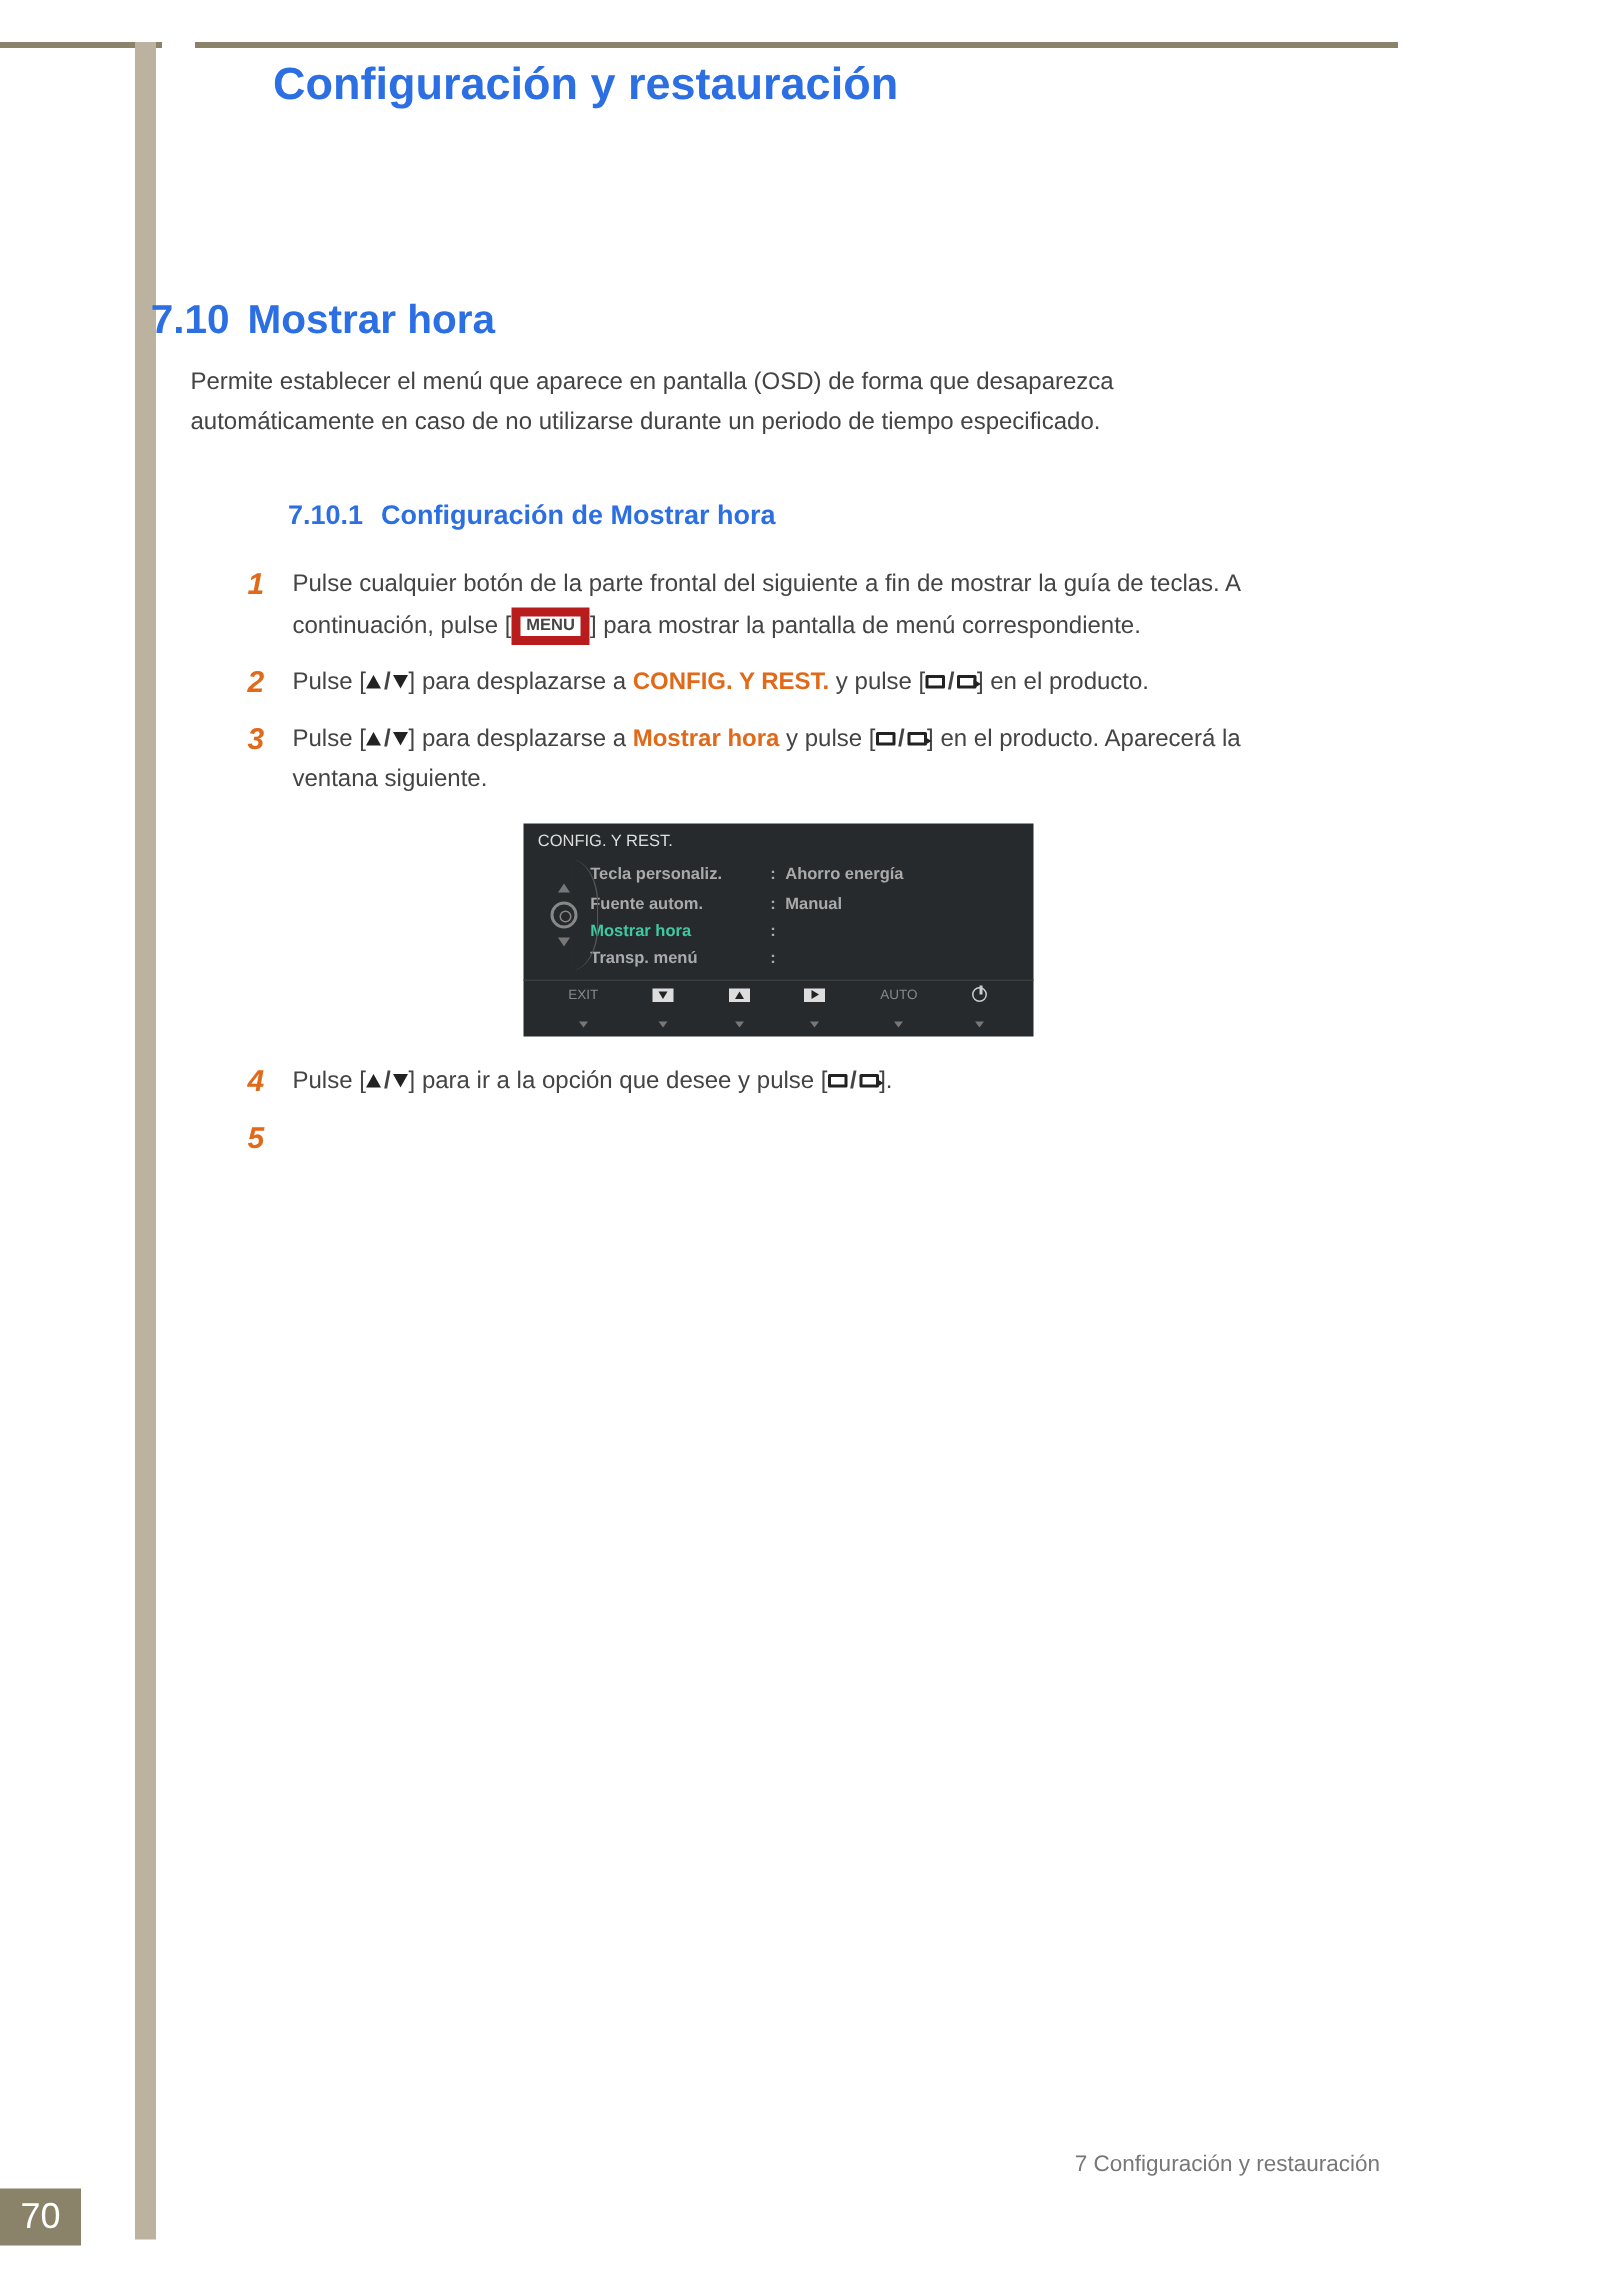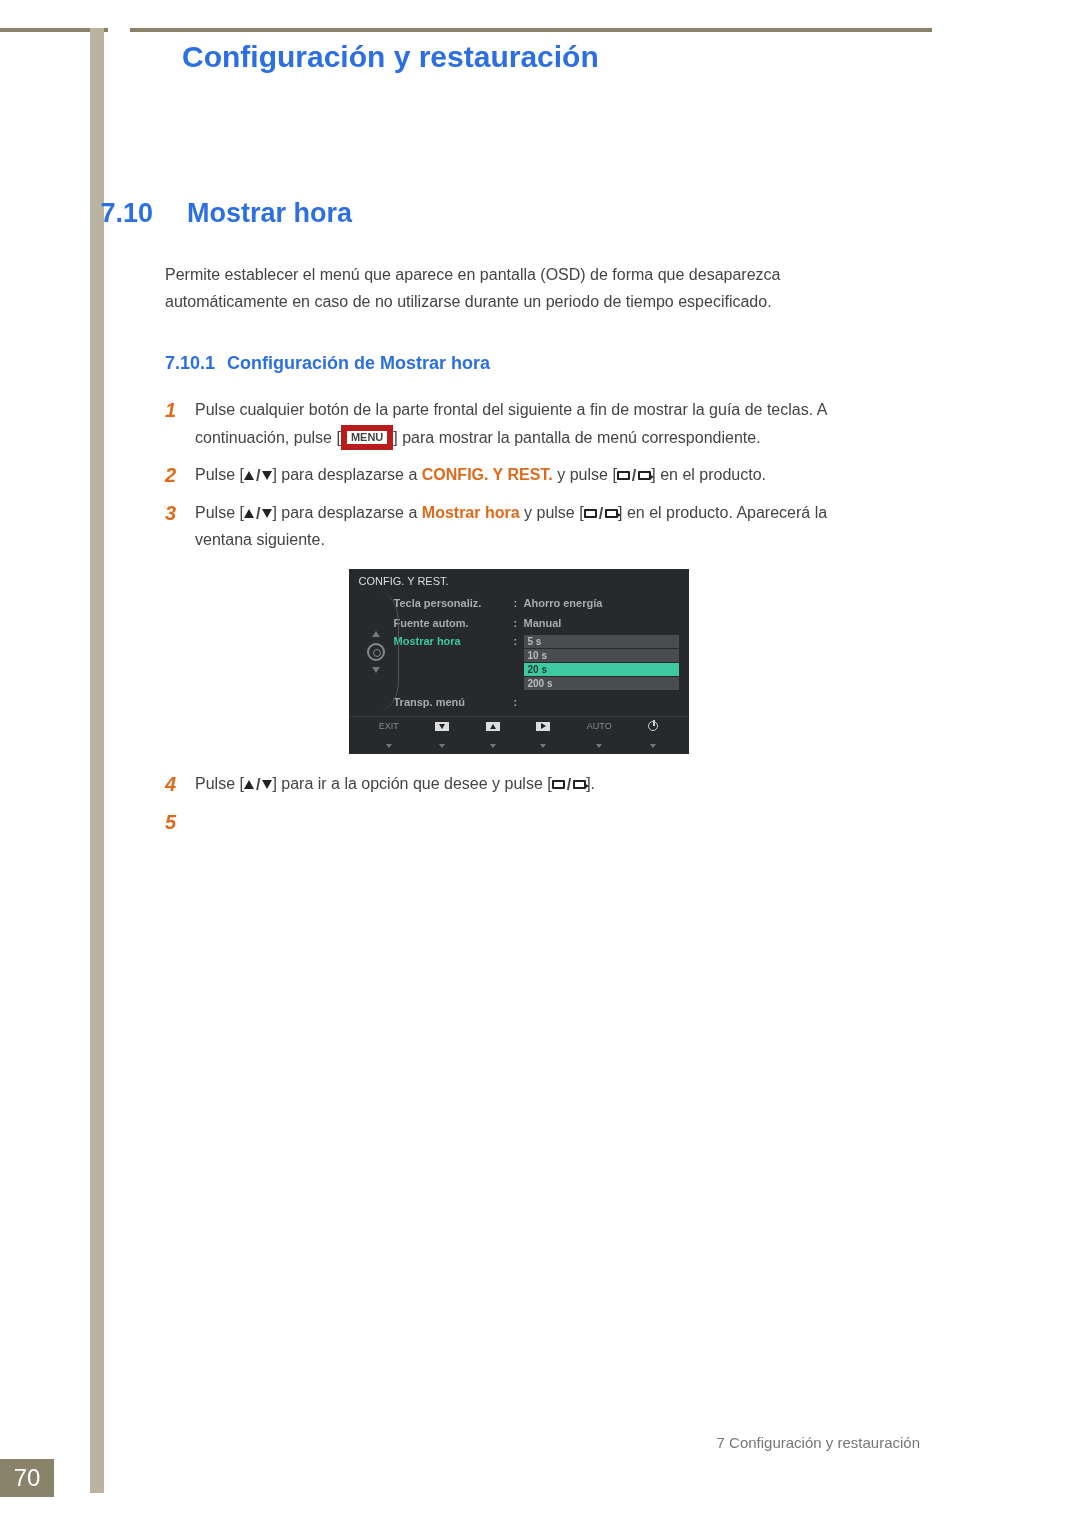--- a/index.html
+++ b/index.html
@@ -52,55 +52,54 @@
   }
   .content {
     position: absolute;
     top: 190px;
     left: 90px;
     right: 60px;
   }
   .section-header {
     display: flex;
     align-items: flex-start;
-    gap: 22px;
-    margin-bottom: 40px;
+    margin-bottom: 20px;
     position: relative;
     top: 8px;
   }
   .section-number {
     font-size: 27px;
     font-weight: bold;
     color: #2b6fe3;
     width: 75px;
     text-align: right;
     position: relative;
     left: -12px;
   }
   .section-title {
     font-size: 27px;
     font-weight: bold;
     color: #2b6fe3;
   }
   .body-text {
-    margin-left: 75px;
+    margin-left: 37px;
     margin-right: 10px;
     font-size: 16px;
     color: #444;
     line-height: 1.7;
   }
   .para {
     margin-bottom: 18px;
   }
   .orange-inline {
     color: #e06a1a;
     font-weight: bold;
   }
   .subsection-header {
-    margin-left: 75px;
+    margin-left: 102px;
     margin-top: 38px;
     margin-bottom: 22px;
     font-size: 18px;
     font-weight: bold;
     color: #2b6fe3;
   }
   .sub-num {
     margin-right: 12px;
   }
   .step {
@@ -429,26 +428,20 @@
               <div class="osd-value">Ahorro energía</div>
             </div>
             <div class="osd-row">
               <div class="osd-label">Fuente autom.</div>
               <div class="osd-colon">:</div>
               <div class="osd-value">Manual</div>
             </div>
             <div class="osd-row" style="align-items:flex-start;height:auto;">
               <div class="osd-label active">Mostrar hora</div>
               <div class="osd-colon">:</div>
-              <div class="osd-options">
-                <div class="osd-opt">5 s</div>
-                <div class="osd-opt">10 s</div>
-                <div class="osd-opt sel">20 s</div>
-                <div class="osd-opt">200 s</div>
-              </div>
             </div>
             <div class="osd-row">
               <div class="osd-label">Transp. menú</div>
               <div class="osd-colon">:</div>
               <div class="osd-value"></div>
             </div>
           </div>
         </div>
         <div class="osd-nav">
           <div class="osd-nav-item">

